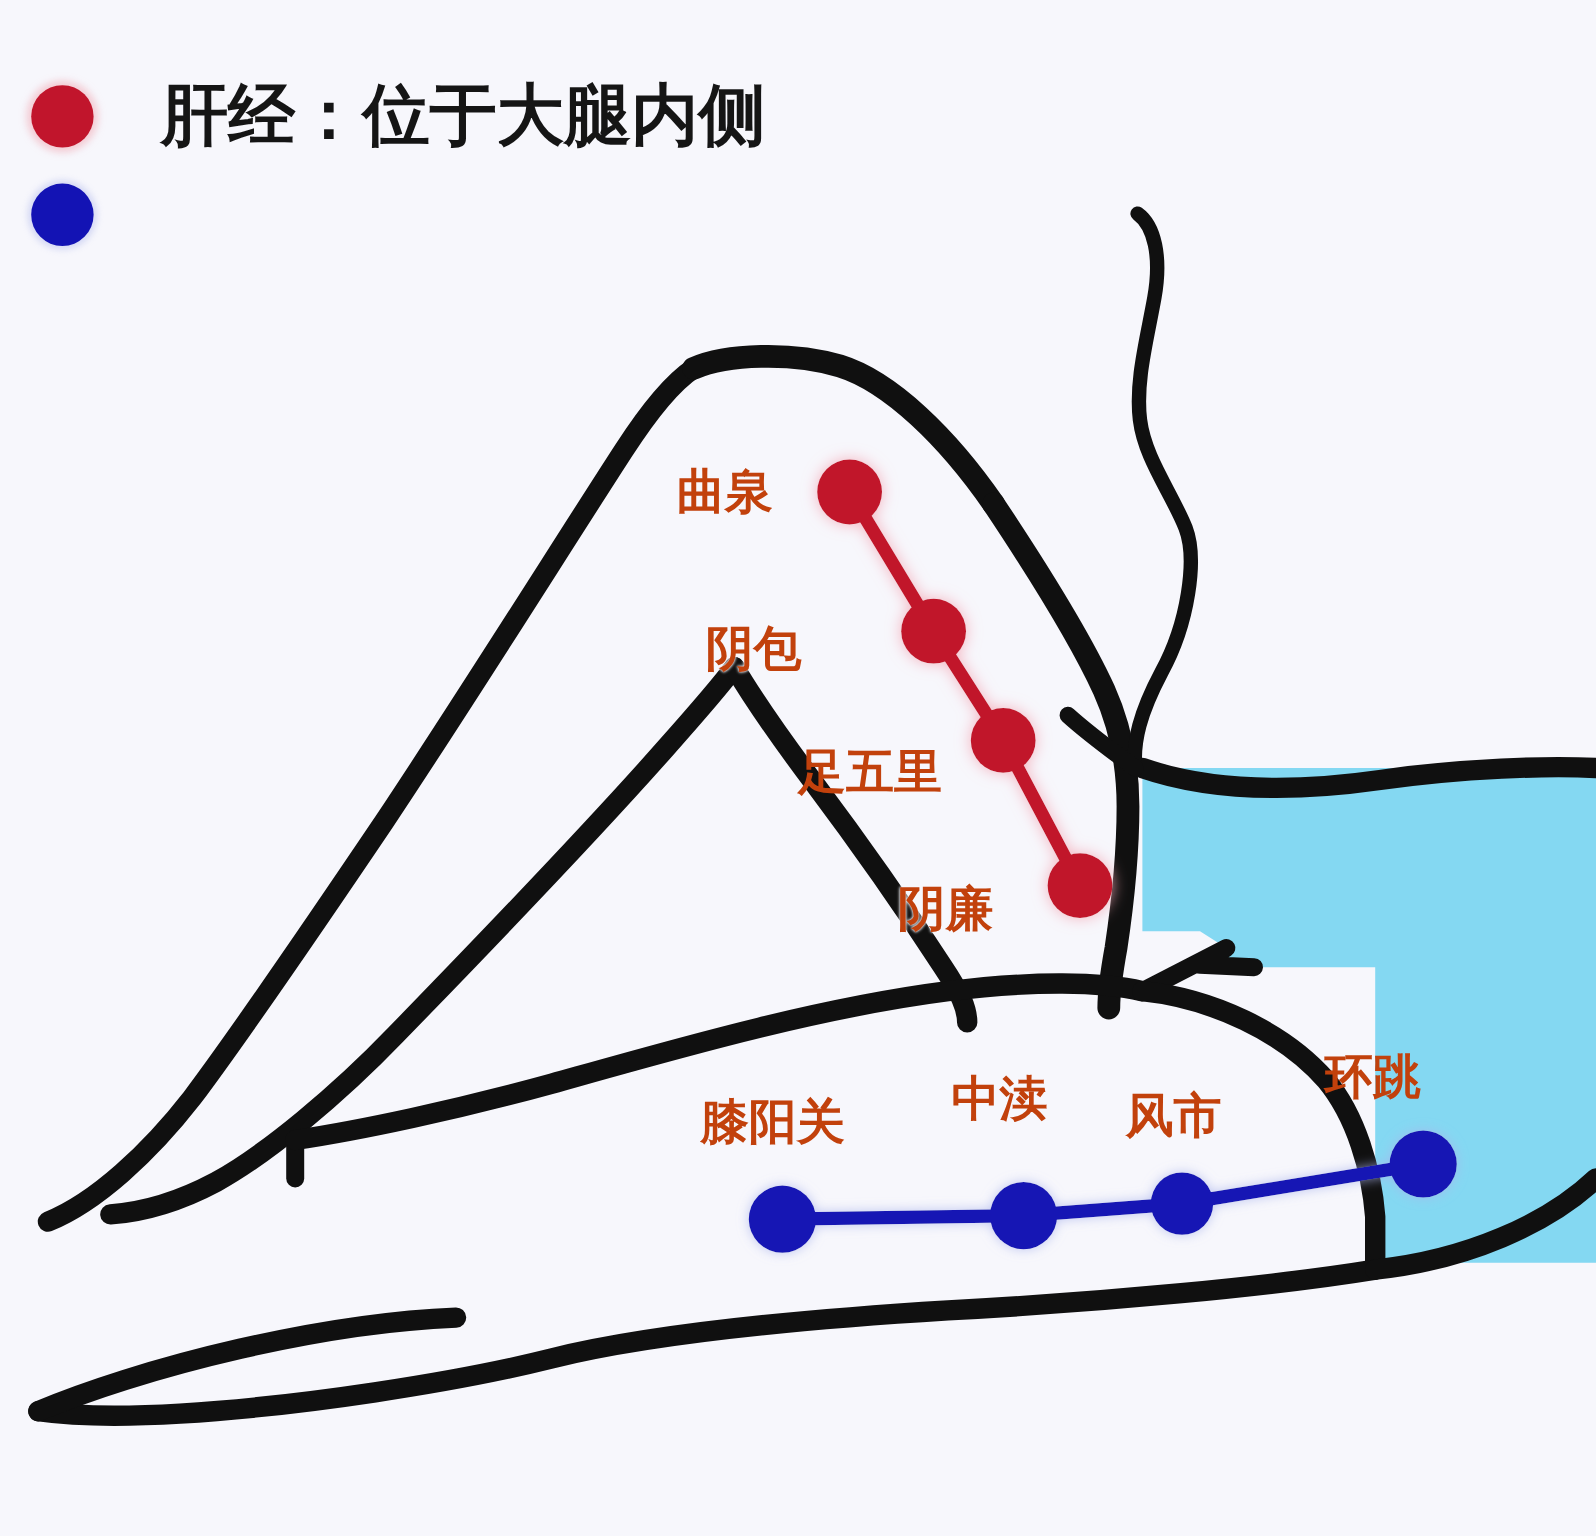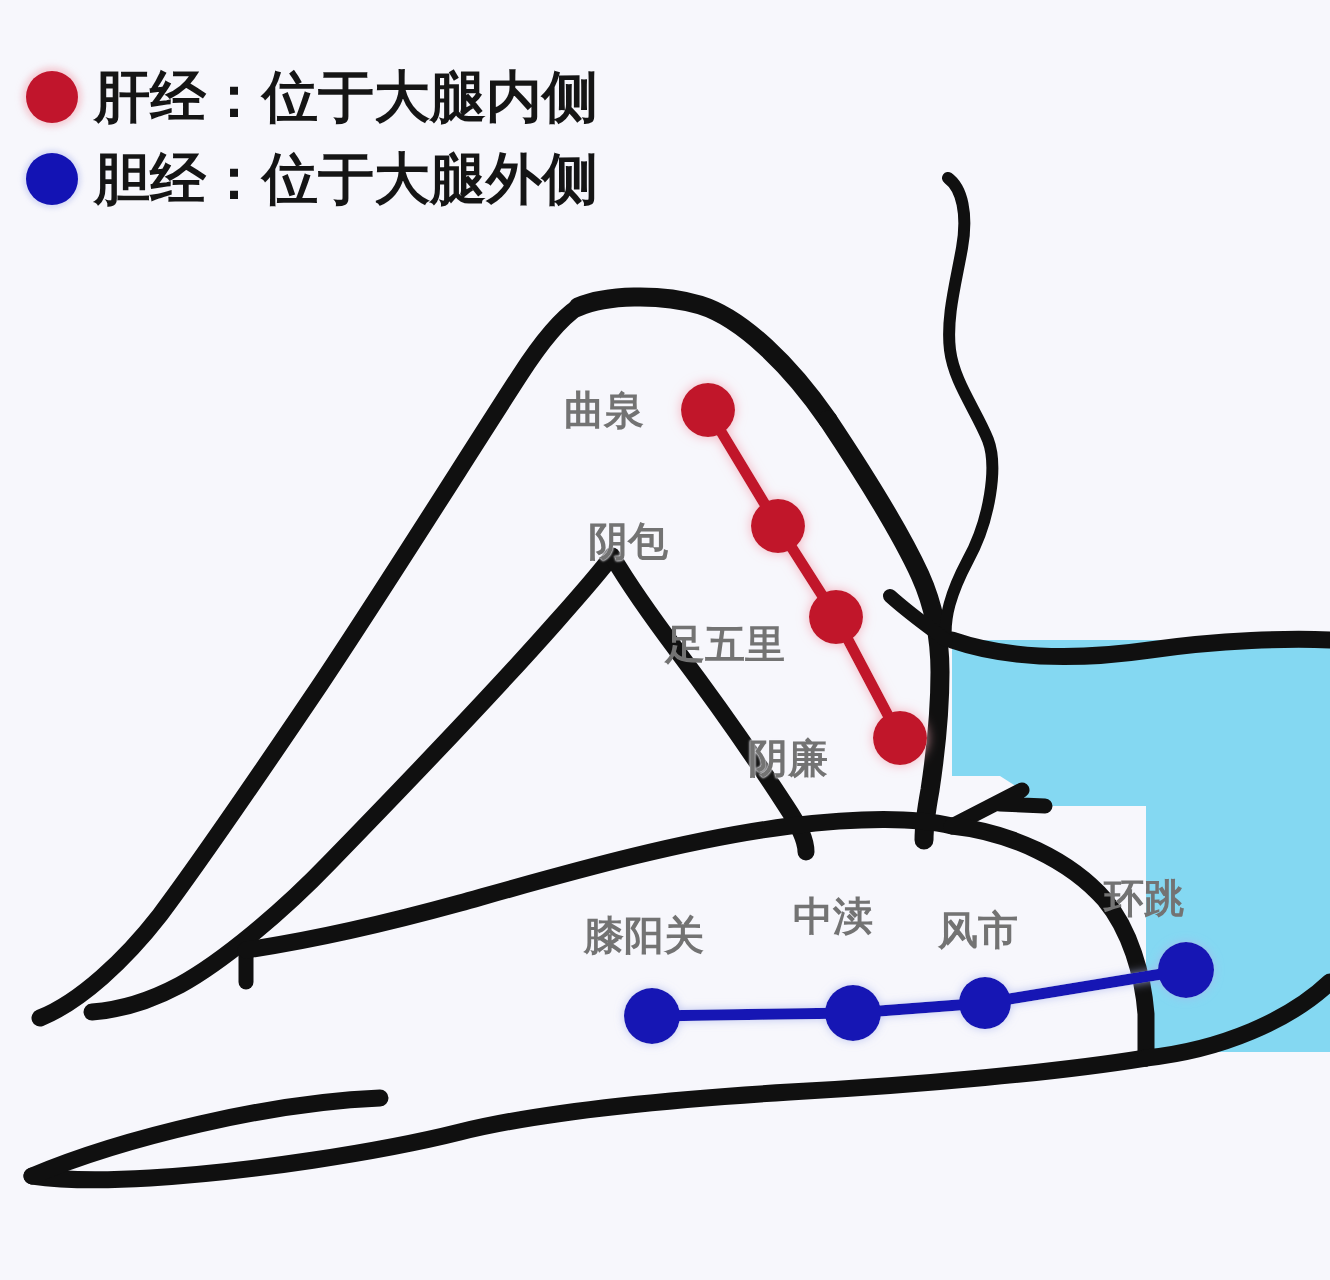--- a/index.html
+++ b/index.html
@@ -29,20 +29,21 @@
   #legend {
     position: absolute;
     left: 26px;
     top: 56px;
     z-index: 40;
   }
   .legend-row {
     display: flex;
     align-items: center;
     height: 82px;
+    gap: 40px;
   }
   .legend-dot {
     width: 52px;
     height: 52px;
     border-radius: 50%;
     flex: 0 0 auto;
     margin-right: 16px;
   }
   .legend-dot.red {
     background: #c1152c;
@@ -58,21 +59,21 @@
     color: #151515;
     line-height: 1;
     white-space: nowrap;
     letter-spacing: 0px;
   }
   
   .pt-label {
     position: absolute;
     font-size: 40px;
     font-weight: bold;
-    color: #737373;
+    color: #c2410c;
     white-space: nowrap;
     line-height: 1;
     z-index: 30;
   }
   .pt-label.shadowed {
     text-shadow: 0 0 2px #f7f7fc, 0 0 3px #f7f7fc;
   }
 </style>
 </head>
 <body>
@@ -211,21 +212,20 @@
     </g>
   </svg>
 
   <div id="legend">
     <div class="legend-row">
       <span class="legend-dot red"></span>
       <span class="legend-text">肝经：位于大腿内侧</span>
     </div>
     <div class="legend-row">
       <span class="legend-dot blue"></span>
-      <span class="legend-text">胆经：位于大腿外侧</span>
     </div>
   </div>
 
   <div class="pt-label shadowed" style="left:564px; top:390px;">曲泉</div>
   <div class="pt-label shadowed" style="left:588px; top:521px;">阴包</div>
   <div class="pt-label" style="left:665px; top:612px; z-index:10;margin-top:12px;">足五里</div>
   <div class="pt-label shadowed" style="left:748px; top:722px;margin-top:16px;">阴廉</div>
 
   <div class="pt-label shadowed" style="left:584px; top:915px;">膝阳关</div>
   <div class="pt-label shadowed" style="left:793px; top:896px;">中渎</div>

